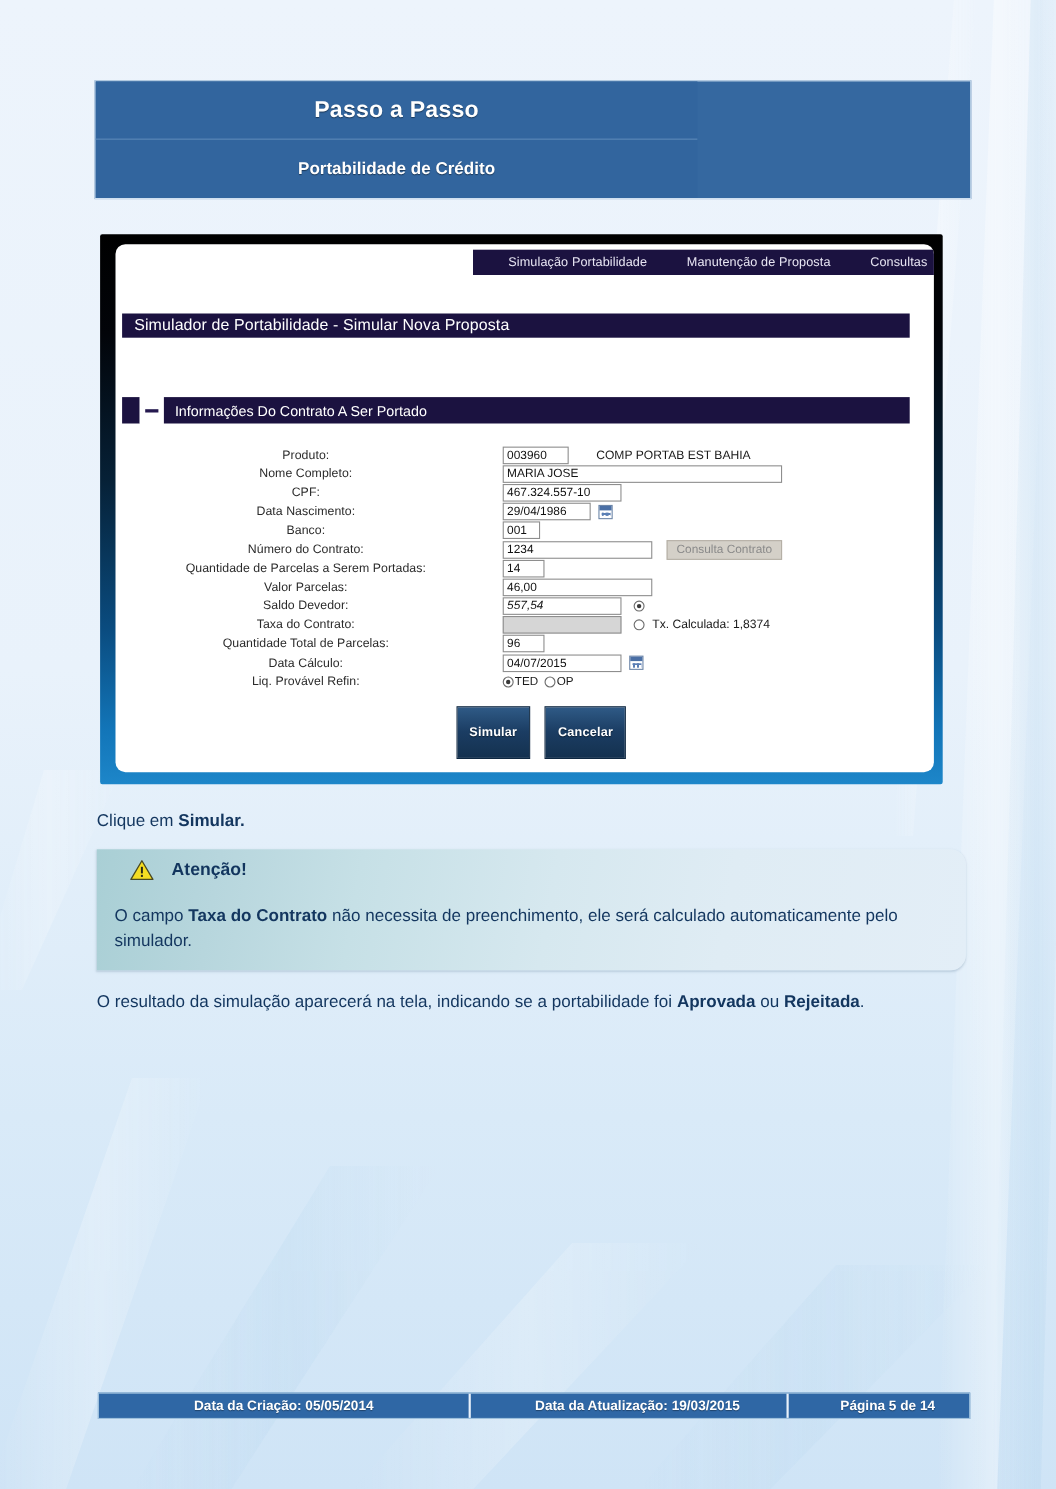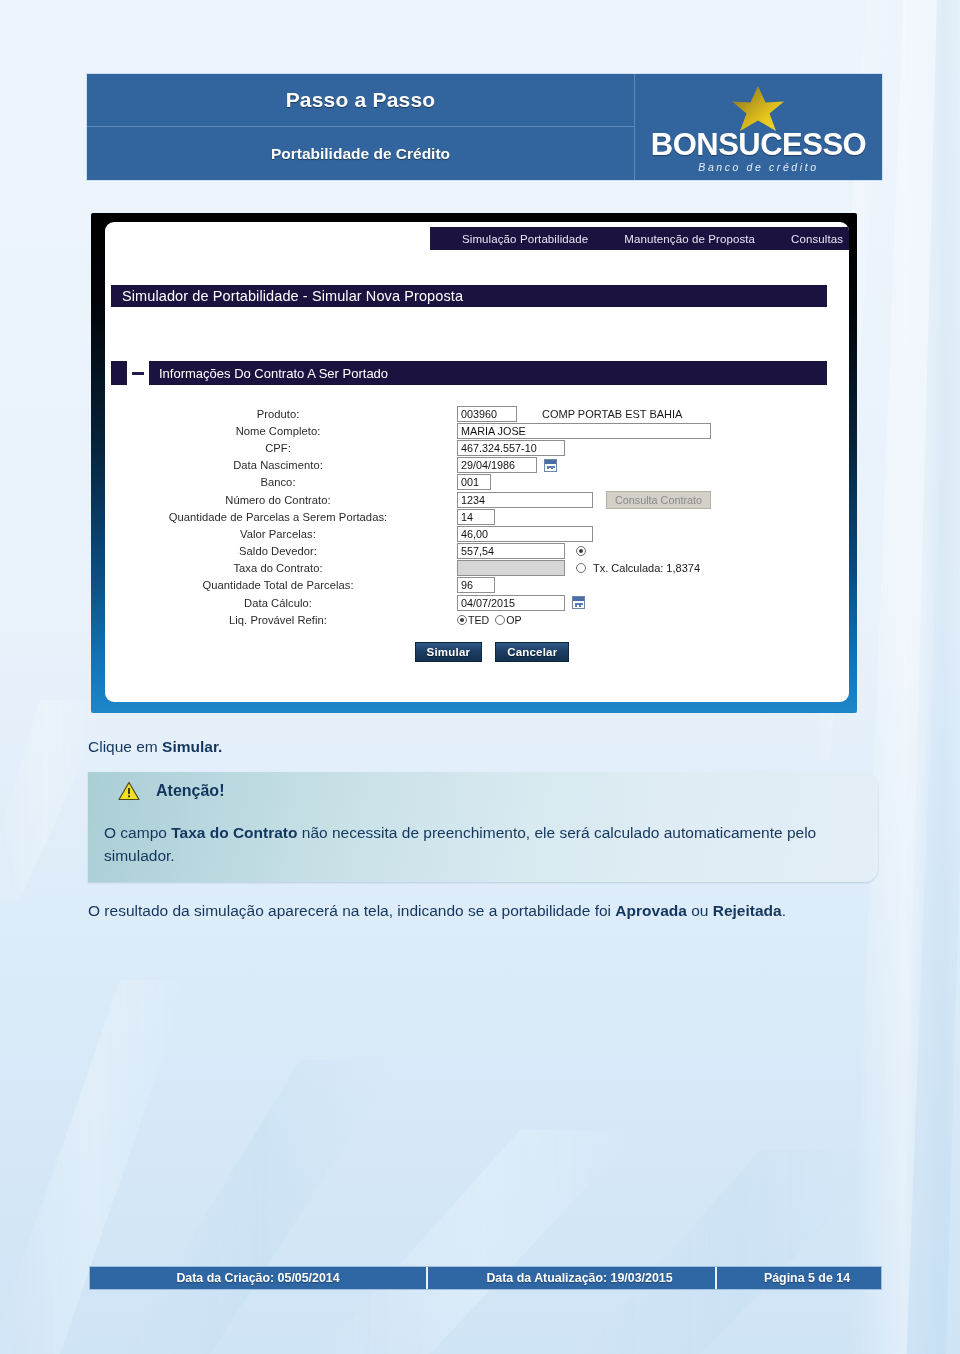--- a/index.html
+++ b/index.html
@@ -288,21 +288,21 @@
     gap: 13px;
     margin-top: 14px;
     padding-left: 30px;
   }
   .navybtn {
     background: linear-gradient(180deg, #2f5a86 0%, #1b3d63 48%, #14314f 100%);
     border: 1px solid #0e2741;
     color: #ffffff;
     font-weight: bold;
     font-size: 11.5px;
-    padding: 3px 11px;
+    padding: 17px 11px;
     letter-spacing: .2px;
     text-shadow: 0 1px 1px rgba(0,0,0,.5);
   }
 
   
   .body-copy {
     position: absolute;
     left: 88px;
     top: 735px;
     width: 790px;
@@ -402,39 +402,20 @@
     <path d="M760 1150 L900 1150 L700 1354 L580 1354 Z" fill="url(#stk2)" opacity="0.28"></path>
     <path d="M40 700 L110 700 L20 900 L-20 900 Z" fill="url(#stk)" opacity="0.3"></path>
   </g>
 </svg>
 
 <div class="banner">
   <div class="banner-left">
     <div class="banner-row top">Passo a Passo</div>
     <div class="banner-row bot">Portabilidade de Crédito</div>
   </div>
-  <div class="banner-right">
-    <div class="logo-wrap">
-      <div class="logo-star">
-        <svg width="58" height="48" viewBox="0 0 58 48">
-          <defs>
-            <linearGradient id="stargrad" x1="0" y1="0" x2="1" y2="1">
-              <stop offset="0" stop-color="#6f6a2a"></stop>
-              <stop offset="0.35" stop-color="#b79a1d"></stop>
-              <stop offset="0.7" stop-color="#e9c91d"></stop>
-              <stop offset="1" stop-color="#f3d832"></stop>
-            </linearGradient>
-          </defs>
-          <path d="M29 1 L36.5 17.5 L55 16.5 L40.5 28.5 L47 46 L29 35.5 L11 46 L17.5 28.5 L3 16.5 L21.5 17.5 Z" fill="url(#stargrad)"></path>
-        </svg>
-      </div>
-      <div class="logo-name">BONSUCESSO</div>
-      <div class="logo-tag">Banco de crédito</div>
-    </div>
-  </div>
 </div>
 
 <div class="shot-frame">
   <div class="shot-inner">
 
     <div class="app-tabs">
       <div class="app-tab">Simulação Portabilidade</div>
       <div class="app-tab">Manutenção de Proposta</div>
       <div class="app-tab">Consultas</div>
     </div>
@@ -497,21 +478,21 @@
         </div>
         <div class="frow">
           <div class="flabel">Valor Parcelas:</div>
           <div class="fctl">
             <div class="inp" style="width: 128px;">46,00</div>
           </div>
         </div>
         <div class="frow">
           <div class="flabel">Saldo Devedor:</div>
           <div class="fctl">
-            <div class="inp" style="width: 100px;">557,54</div>
+            <div class="inp" style="width: 100px; font-style: italic;">557,54</div>
             <span class="radio on" style="margin-left: 4px;"></span>
           </div>
         </div>
         <div class="frow">
           <div class="flabel">Taxa do Contrato:</div>
           <div class="fctl">
             <div class="inp disabled" style="width: 100px;"></div>
             <span class="radio" style="margin-left: 4px;"></span>
             <span class="aside">Tx. Calculada: 1,8374</span>
           </div>

